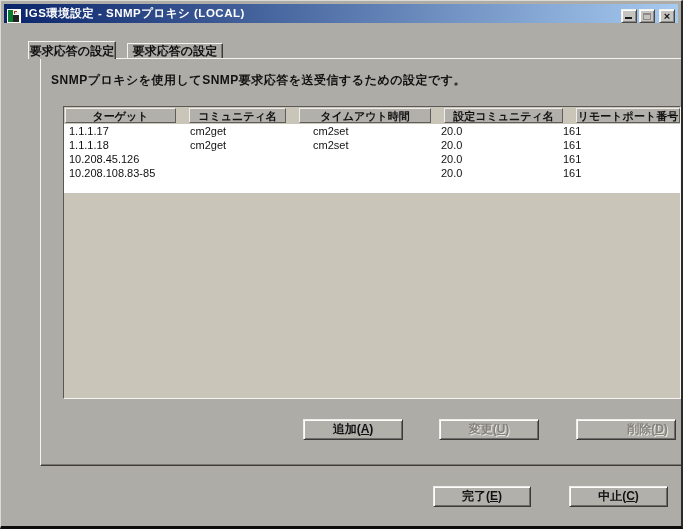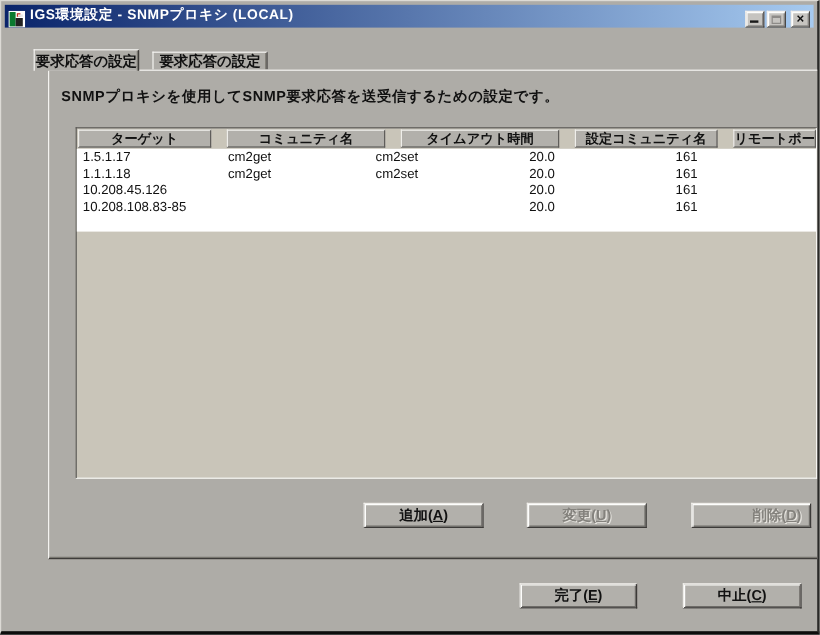--- a/index.html
+++ b/index.html
@@ -66,21 +66,21 @@
     border-top:1px solid #5a5855;border-left:1px solid #5a5855;
     border-right:1px solid #f6f5f2;border-bottom:1px solid #f6f5f2;
   }
   .thead{display:flex;gap:13px;padding:1px 0 1px 1px;height:17px;}
   .hcell{
     background:#b2b0ab;height:15px;line-height:14px;text-align:center;
     font-size:11px;font-weight:bold;color:#111;overflow:hidden;white-space:nowrap;
     border:1px solid;border-color:#efeeea #5f5d5a #5f5d5a #efeeea;
   }
   .hcell:nth-child(1){width:111px;}
-  .hcell:nth-child(2){width:132px;}
+  .hcell:nth-child(2){width:97px;}
   .hcell:nth-child(3){width:132px;}
   .hcell:nth-child(4){width:119px;}
   .hcell:nth-child(5){flex:1;}
   .tbody{background:#fff;height:69px;}
   .trow{display:flex;height:14px;line-height:14px;font-size:11px;color:#111;}
   .tcell{overflow:hidden;white-space:nowrap;}
   .tcell:nth-child(1){width:113px;padding-left:5px;}
   .tcell:nth-child(2){width:123px;padding-left:13px;}
   .tcell:nth-child(3){width:134px;padding-left:13px;}
   .tcell:nth-child(4){width:121px;padding-left:7px;}
@@ -137,21 +137,21 @@
     <div class="table">
       <div class="thead">
         <div class="hcell">ターゲット</div>
         <div class="hcell">コミュニティ名</div>
         <div class="hcell">タイムアウト時間</div>
         <div class="hcell">設定コミュニティ名</div>
         <div class="hcell">リモートポート番号</div>
       </div>
       <div class="tbody">
         <div class="trow">
-          <div class="tcell">1.5.1.17</div>
+          <div class="tcell">1.1.1.17</div>
           <div class="tcell">cm2get</div>
           <div class="tcell">cm2set</div>
           <div class="tcell">20.0</div>
           <div class="tcell">161</div>
         </div>
         <div class="trow">
           <div class="tcell">1.1.1.18</div>
           <div class="tcell">cm2get</div>
           <div class="tcell">cm2set</div>
           <div class="tcell">20.0</div>

